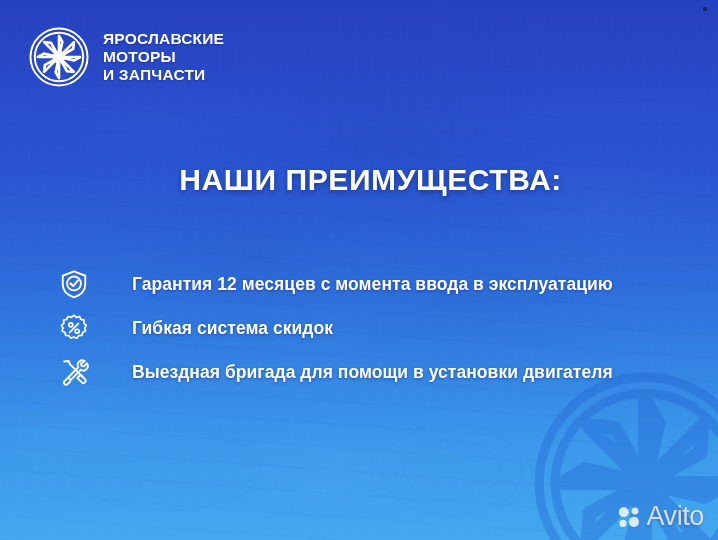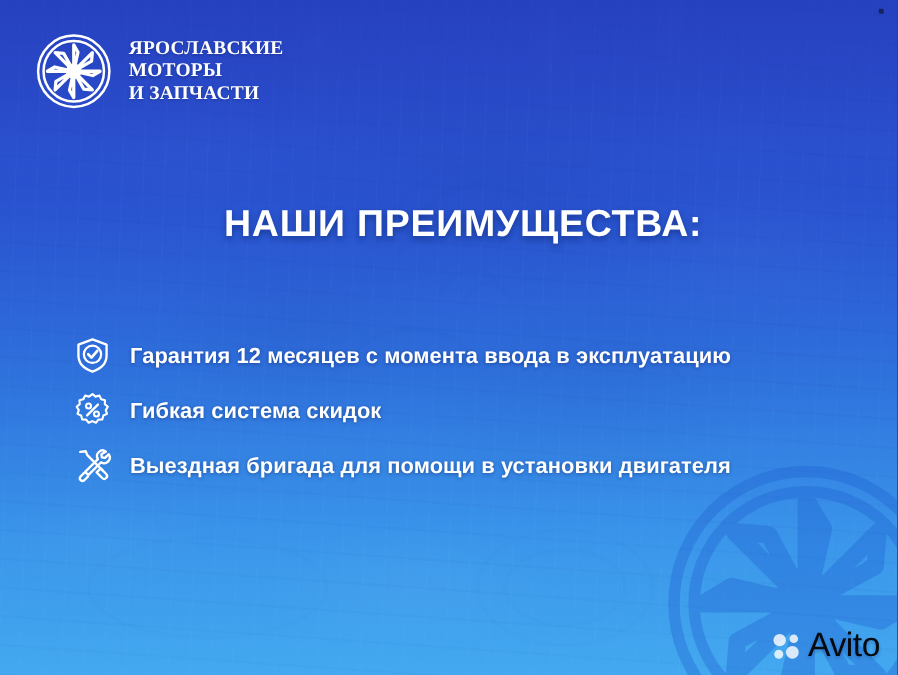--- a/index.html
+++ b/index.html
@@ -112,21 +112,20 @@
     gap: 13px;
   }
   .logo-mark { width: 62px; height: 62px; flex: 0 0 auto; }
   .logo-text {
     color: #ffffff;
     font-weight: bold;
     font-size: 15.5px;
     line-height: 1.17;
     letter-spacing: .2px;
     text-shadow: 0 1px 2px rgba(8,24,80,.35);
-    font-family: Liberation Serif, serif;
   }
   .logo-text div { white-space: nowrap; }
 
   
   .headline {
     position: absolute;
     left: 0; right: 0;
     top: 163px;
     text-align: center;
     color: #ffffff;
@@ -159,35 +158,36 @@
     justify-content: center;
   }
   .benefit-icon svg { display: block; }
   .benefit-text {
     color: #ffffff;
     font-weight: bold;
     font-size: 17.5px;
     letter-spacing: .05px;
     white-space: nowrap;
     text-shadow: 0 1px 3px rgba(6,22,78,.42);
+    margin-left: 28px;
   }
 
   
   .avito {
     position: absolute;
     right: 14px;
     bottom: 10px;
     display: flex;
     align-items: center;
     gap: 5px;
     opacity: .93;
   }
   .avito-dots { width: 24px; height: 24px; flex: 0 0 auto; }
   .avito-word {
-    color: #000000;
+    color: #e5e5e5;
     font-size: 27px;
     font-weight: normal;
     letter-spacing: -.4px;
     line-height: 1;
     text-shadow: 0 1px 3px rgba(6,22,78,.3);
   }
 
   
   .corner-dot {
     position: absolute;

